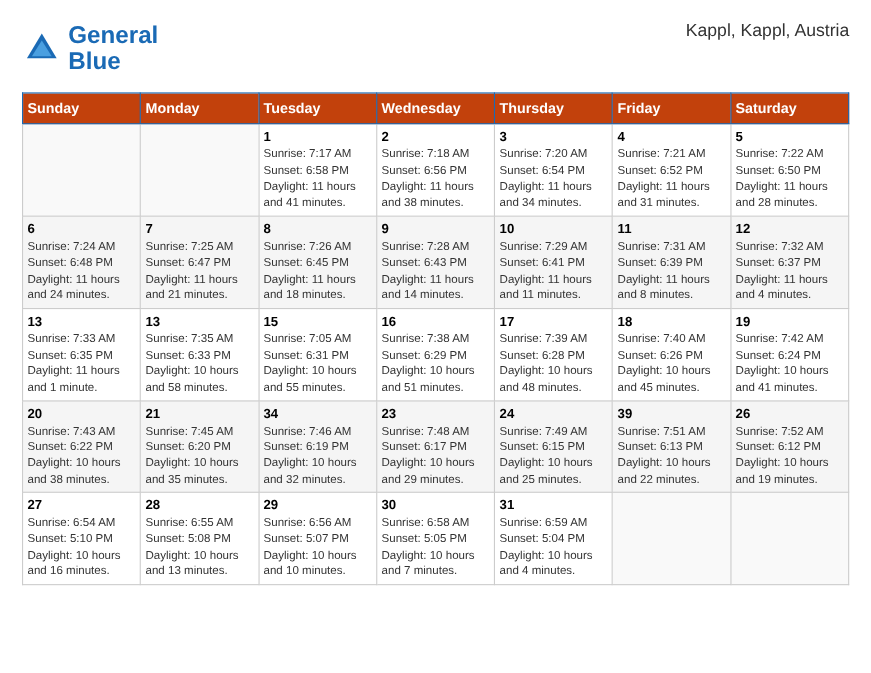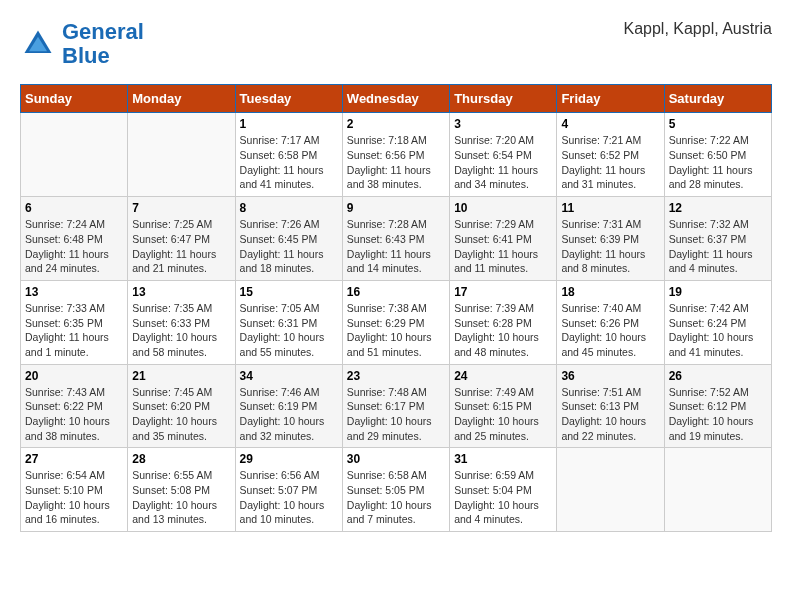--- a/index.html
+++ b/index.html
@@ -268,21 +268,21 @@
 Sunset: 6:17 PM
 Daylight: 10 hours and 29 minutes.</div>
         </td>
         <td>
           <span class="day-num">24</span>
           <div class="day-info" style="white-space: pre-line;">Sunrise: 7:49 AM
 Sunset: 6:15 PM
 Daylight: 10 hours and 25 minutes.</div>
         </td>
         <td>
-          <span class="day-num">36</span>
+          <span class="day-num">39</span>
           <div class="day-info" style="white-space: pre-line;">Sunrise: 7:51 AM
 Sunset: 6:13 PM
 Daylight: 10 hours and 22 minutes.</div>
         </td>
         <td>
           <span class="day-num">26</span>
           <div class="day-info" style="white-space: pre-line;">Sunrise: 7:52 AM
 Sunset: 6:12 PM
 Daylight: 10 hours and 19 minutes.</div>
         </td>

